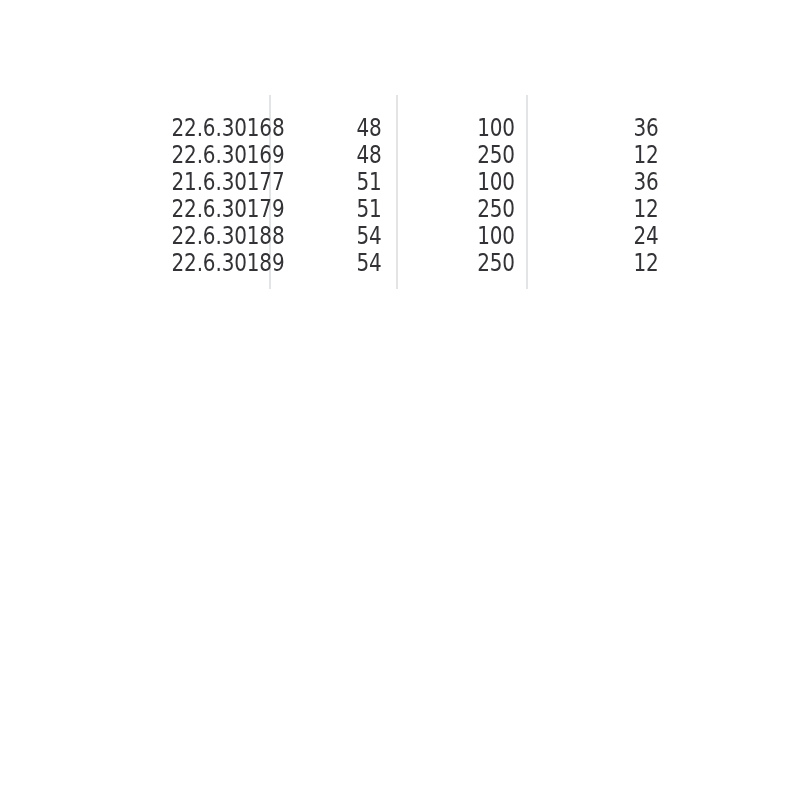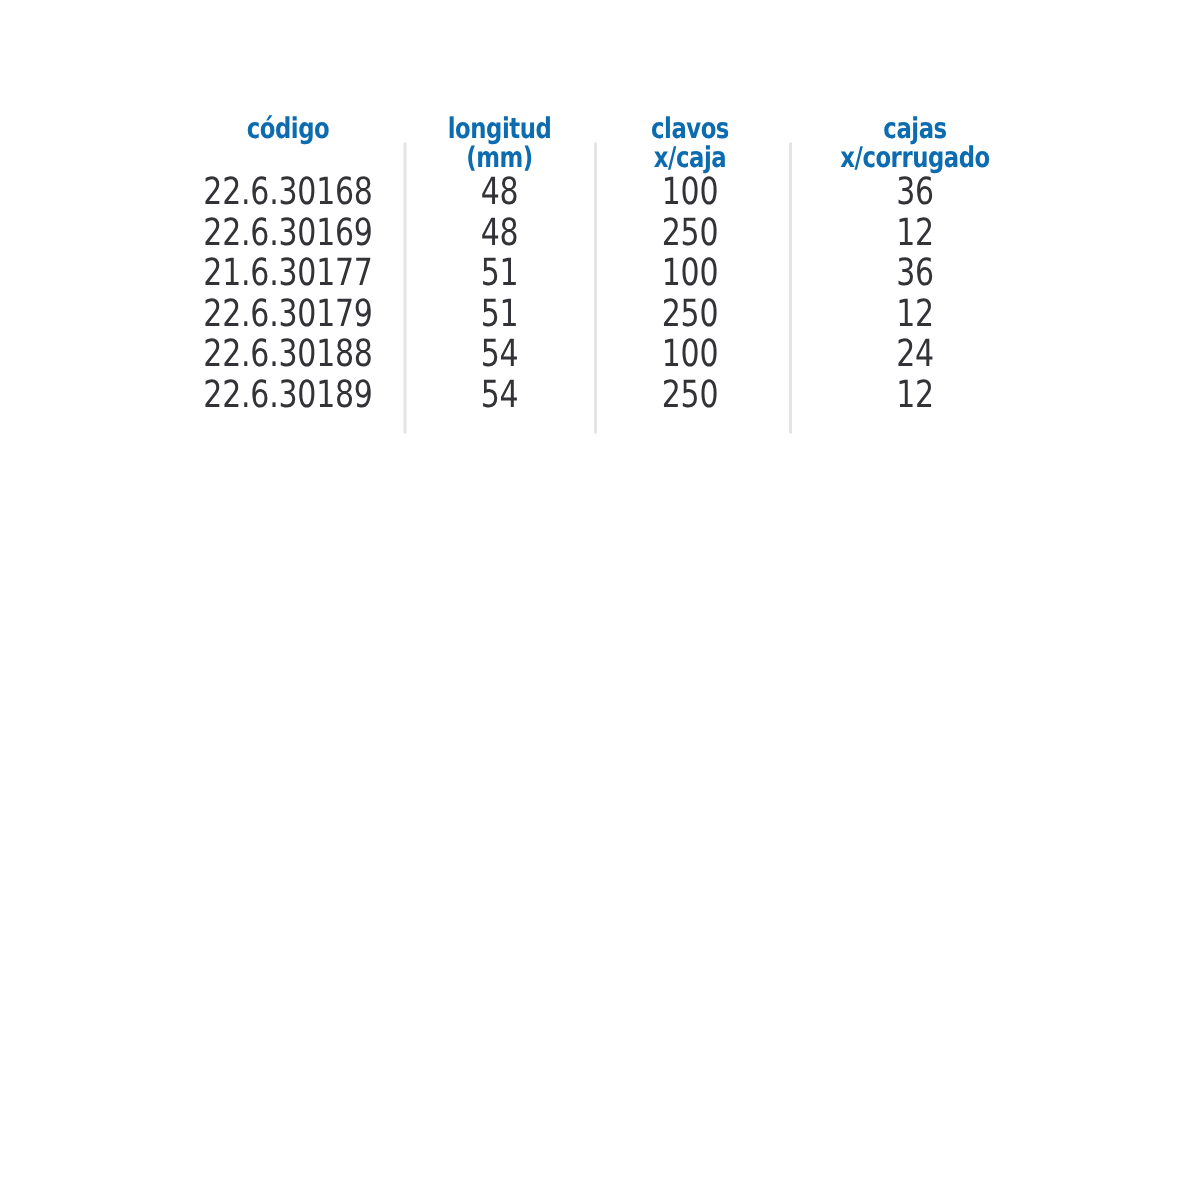--- a/index.html
+++ b/index.html
@@ -63,20 +63,21 @@
   .col-head.c-longitud  { left: 233px; top: 7px; width: 200px; }
   .col-head.c-clavos    { left: 360px; top: 7px; width: 200px; }
   .col-head.c-cajas     { left: 510px; top: 7px; width: 200px; }
 
   
   .data-body {
     position: absolute;
     left: 0;
     top: 114px;
     width: 640px;
+    padding-left: 36px;
   }
   .data-row {
     position: relative;
     height: 27px;
   }
   .cell {
     position: absolute;
     top: 0;
     text-align: center;
     color: #333337;
@@ -95,42 +96,20 @@
 </style>
 </head>
 <body>
 
 <div id="spec-table">
 
   <div class="col-sep s1"></div>
   <div class="col-sep s2"></div>
   <div class="col-sep s3"></div>
 
-  <div class="header-row">
-
-    <div class="col-head c-codigo">
-      <span class="hl">código</span>
-    </div>
-
-    <div class="col-head c-longitud">
-      <span class="hl">longitud</span>
-      <span class="hl">(mm)</span>
-    </div>
-
-    <div class="col-head c-clavos">
-      <span class="hl">clavos</span>
-      <span class="hl">x/caja</span>
-    </div>
-
-    <div class="col-head c-cajas">
-      <span class="hl">cajas</span>
-      <span class="hl">x/corrugado</span>
-    </div>
-
-  </div>
 
   <div class="data-body">
 
     <div class="data-row">
       <span class="cell k-codigo">22.6.30168</span>
       <span class="cell k-longitud">48</span>
       <span class="cell k-clavos">100</span>
       <span class="cell k-cajas">36</span>
     </div>
 

